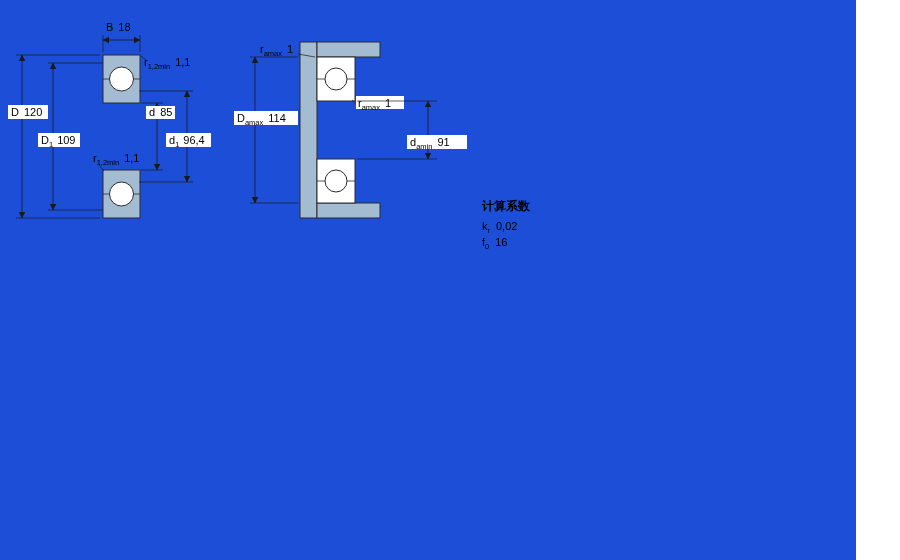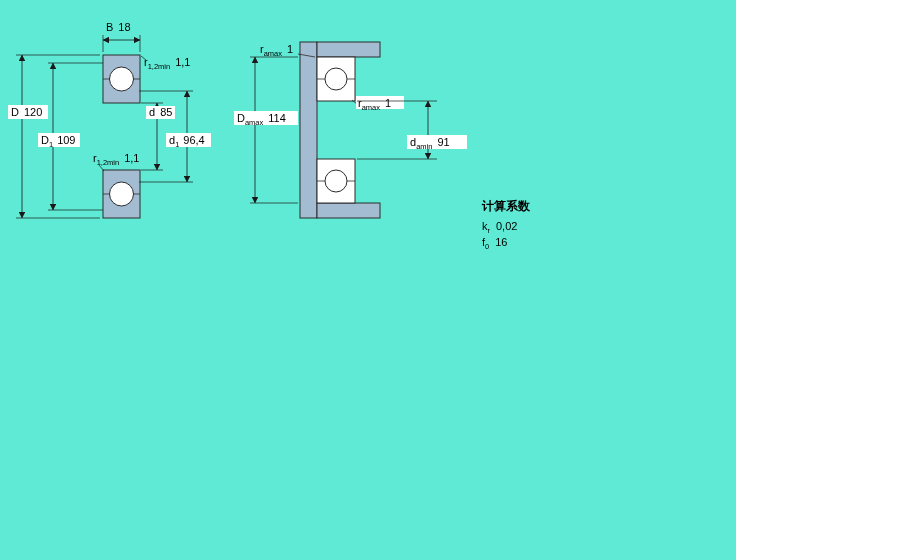--- a/index.html
+++ b/index.html
@@ -1,20 +1,20 @@
 <!DOCTYPE html>
 <html><head>
 <meta charset="utf-8">
 <style>
   html, body { margin: 0; padding: 0; background: #ffffff; }
   .canvas {
     position: relative;
-    width: 736px;
+    width: 856px;
     height: 560px;
-    background: #5eead4;
+    background: #1d4ed8;
     font-family: "Liberation Sans", sans-serif;
     overflow: hidden;
   }
   svg { display: block; }
   svg text {
     font-family: "Liberation Sans", sans-serif;
     fill: #000000;
   }
   .lbl   { font-size: 11px; }
   .sub   { font-size: 7.5px; }

